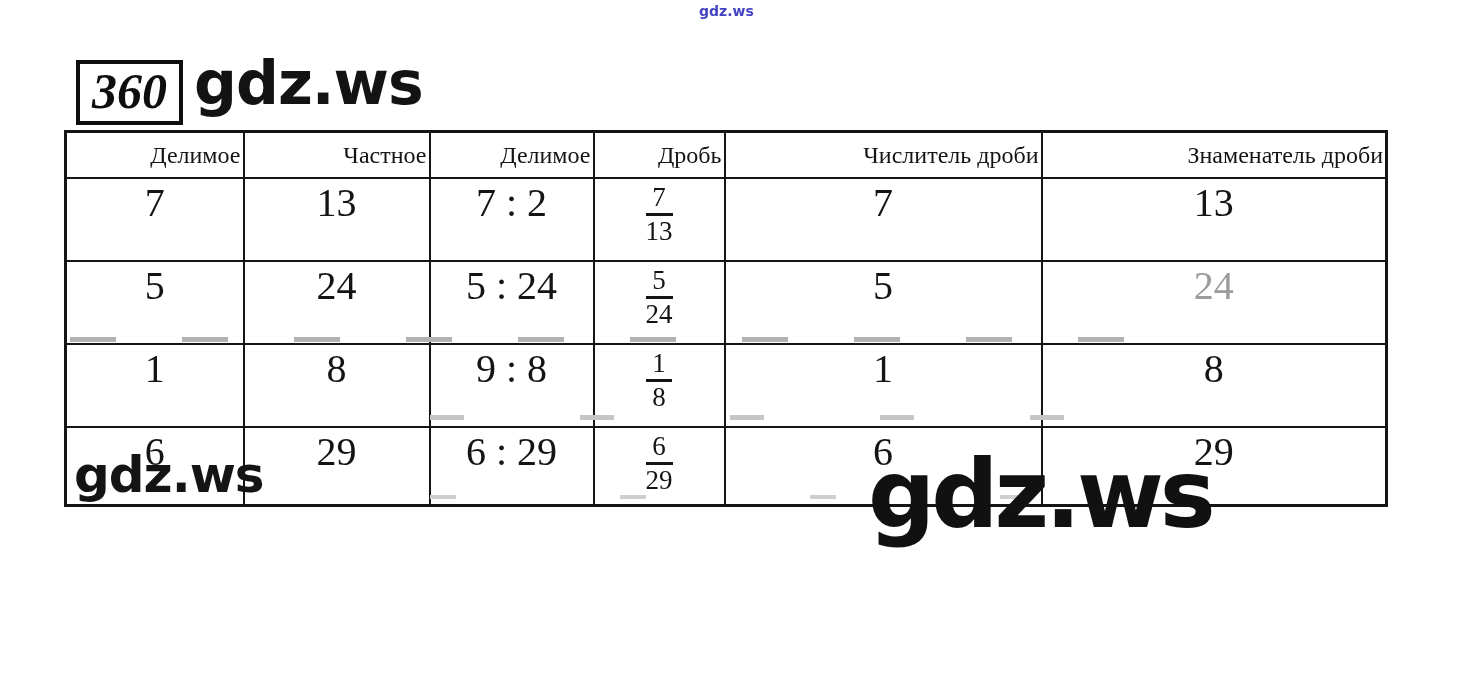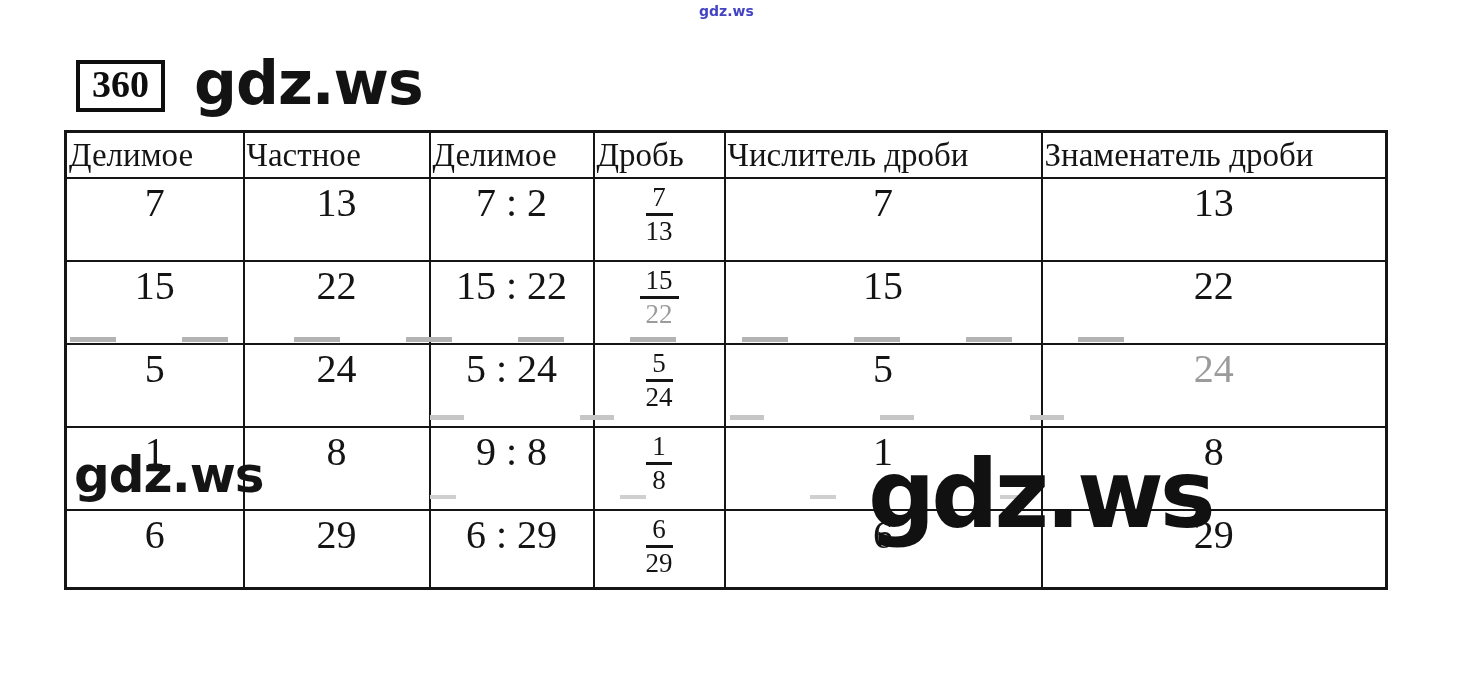--- a/index.html
+++ b/index.html
@@ -9,32 +9,32 @@
   .page{position:absolute;inset:0;}
 
   
   .wm-top{position:absolute;left:699px;top:3px;font-family:"DejaVu Sans",sans-serif;
           font-size:14px;font-weight:700;color:var(--wm-blue,#4343c3);
           text-shadow:0 0 1px #ffffff, 0 0 1px #ffffff;}
 
   
   .problem-box{position:absolute;left:76px;top:60px;border:4px solid #0e0e0e;
                padding:1px 12px 3px 12px;background:#fff;}
-  .problem-box span{font-weight:700;font-size:38px;line-height:1.05;color:#0e0e0e;}
+  .problem-box span{font-weight:700;font-size:50px;line-height:1.05;color:#0e0e0e;font-style:italic;}
 
   
   .brand{position:absolute;left:194px;top:48px;font-family:"DejaVu Sans",sans-serif;
          font-size:60px;font-weight:700;color:#131313;letter-spacing:-1px;}
 
   
   .tbl-wrap{position:absolute;left:64px;top:130px;}
   table{border-collapse:collapse;table-layout:fixed;background:#fff;}
   td,th{border:2px solid #151515;overflow:hidden;}
   table{border:3px solid #151515;}
-  thead th{font-weight:400;font-size:33px;height:44px;text-align:left;
+  thead th{font-weight:400;font-size:24px;height:44px;text-align:right;
            vertical-align:middle;padding:0 2px;white-space:nowrap;}
   tbody td{height:78px;vertical-align:top;text-align:center;
            font-size:40px;padding-top:2px;line-height:1.1;}
   tbody tr:last-child td{height:73px;}
 
   .frac{display:inline-block;font-size:27px;line-height:1.08;margin-top:2px;}
   .frac .fn{display:block;border-bottom:3px solid #151515;padding:0 6px 1px 6px;}
   .frac .fd{display:block;padding-top:1px;}
 
   .faded{color:var(--faded,#9b9b9b);}
@@ -96,33 +96,20 @@
           <td>
             <span class="frac">
               <span class="fn">7</span>
               <span class="fd">13</span>
             </span>
           </td>
           <td>7</td>
           <td>13</td>
         </tr>
         <tr>
-          <td>15</td>
-          <td>22</td>
-          <td>15 : 22</td>
-          <td>
-            <span class="frac">
-              <span class="fn">15</span>
-              <span class="fd faded">22</span>
-            </span>
-          </td>
-          <td>15</td>
-          <td>22</td>
-        </tr>
-        <tr>
           <td>5</td>
           <td>24</td>
           <td>5 : 24</td>
           <td>
             <span class="frac">
               <span class="fn">5</span>
               <span class="fd">24</span>
             </span>
           </td>
           <td>5</td>

